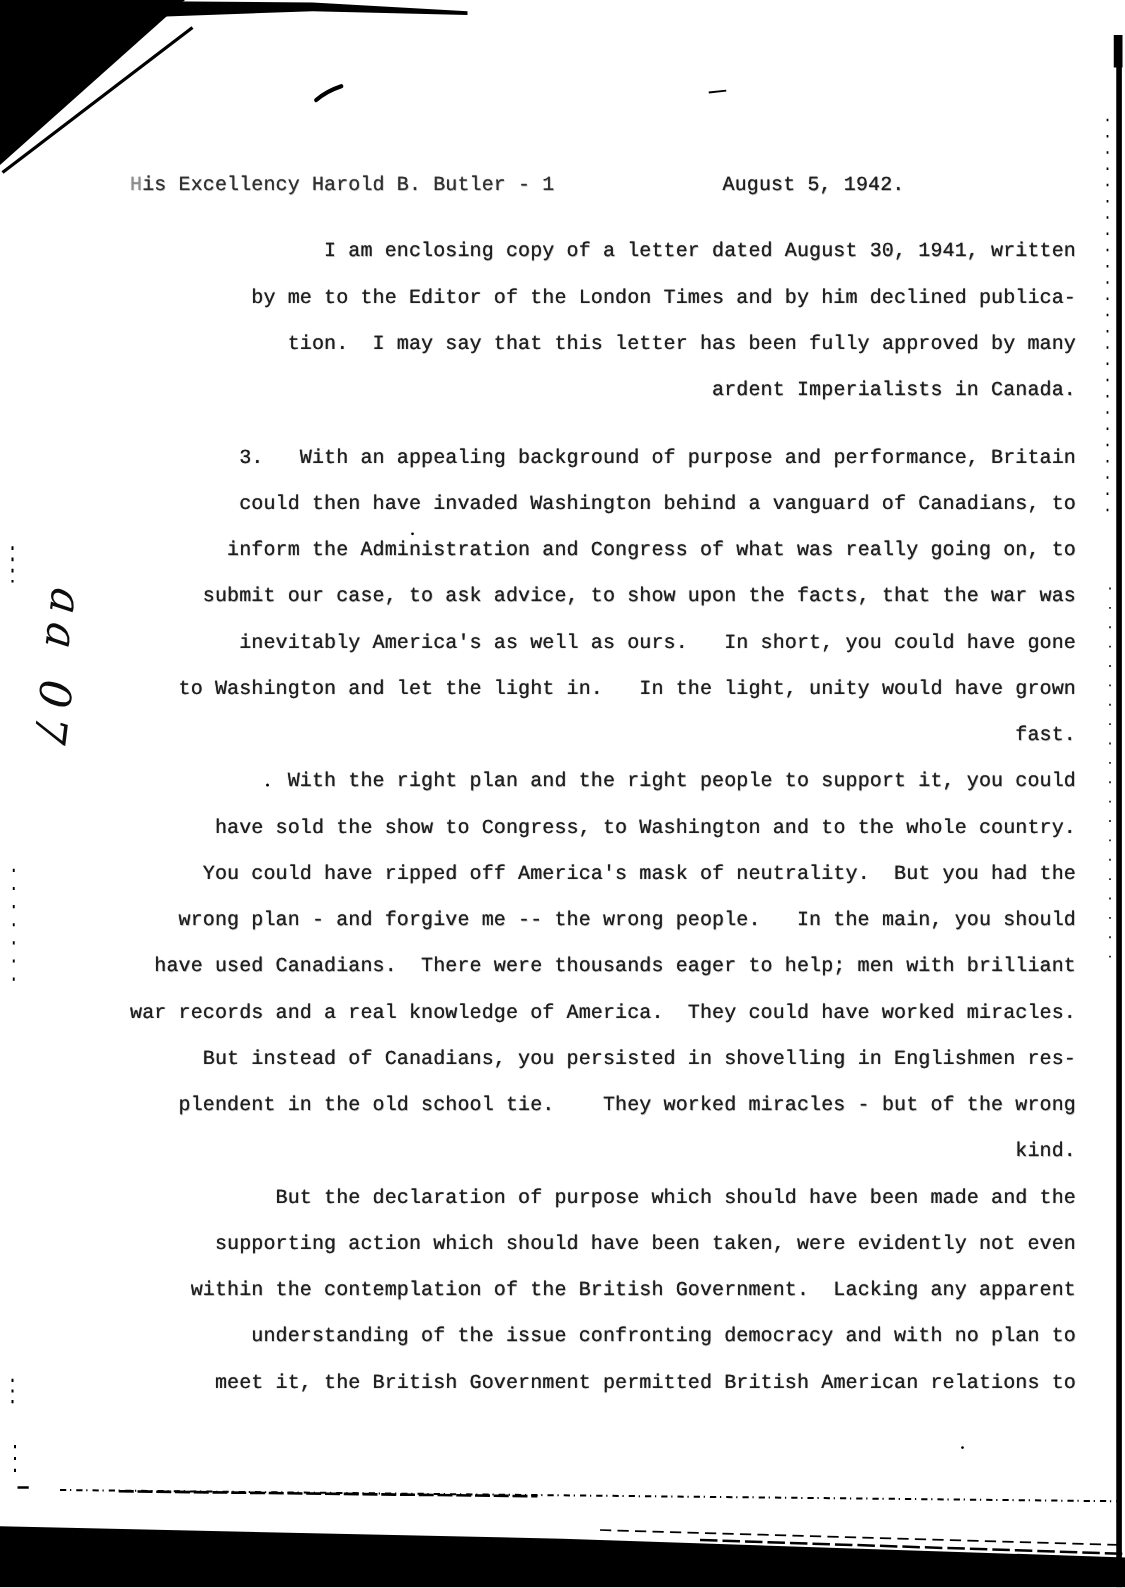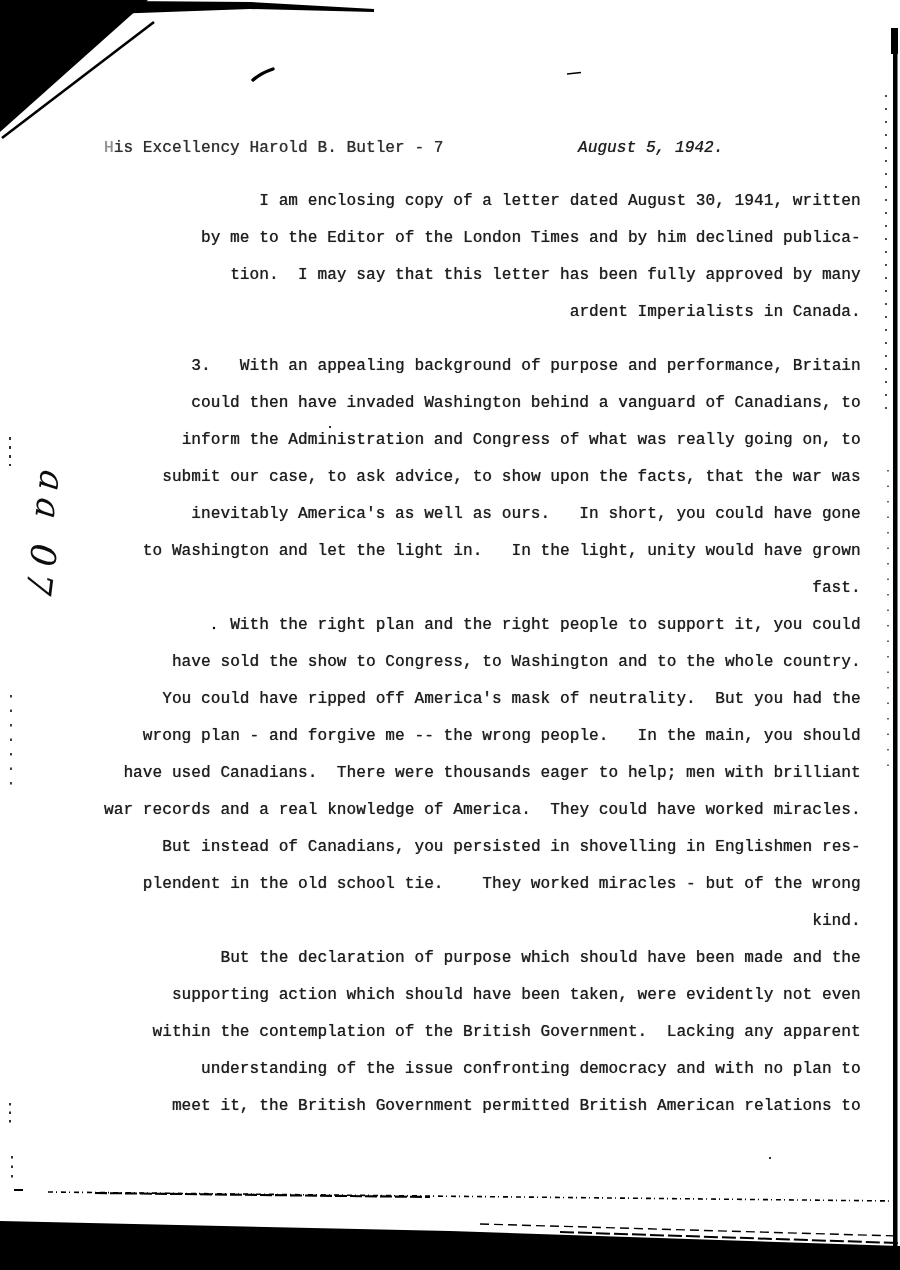--- a/index.html
+++ b/index.html
@@ -19,21 +19,21 @@
     font-size:16px;
     line-height:37px;
     letter-spacing:0.1px;
     white-space:pre;
     text-shadow:0 0 0.7px rgba(15,15,15,0.75), 0.5px 0.4px 0 rgba(30,30,30,0.25);
   }
 
   .header-row { position:absolute; top:130px; left:104px; width:720px; height:37px; }
   .header-left { position:absolute; left:0; top:0; opacity:0.92; }
   .header-left::first-letter { opacity:.55; }
-  .header-right { position:absolute; left:474px; top:0;font-style:italic; }
+  .header-right { position:absolute; left:474px; top:0; }
 
   .doc-body { position:absolute; top:183px; left:104px; }
   .para { margin:0;text-align:right; }
   .para.gap { margin-top:17px; }
   .line { height:37px; }
 
   .margin-annotation {
     position:absolute;
     left:-27px; top:514px;
     width:140px; height:44px;
@@ -78,19 +78,19 @@
     <path d="M48,1192 L895,1201" stroke="#000" stroke-width="1.6" fill="none" stroke-dasharray="5,3,1,4"></path>
     <path d="M95,1193 L430,1197" stroke="#000" stroke-width="2.1" fill="none" stroke-dasharray="12,3"></path>
     <path d="M480,1224 L898,1236" stroke="#000" stroke-width="1.4" fill="none" stroke-dasharray="9,5"></path>
     <path d="M560,1232 L898,1243" stroke="#000" stroke-width="2" fill="none" stroke-dasharray="14,4"></path>
     <polygon points="0,1221 450,1231 900,1246 900,1270 0,1270" fill="#000"></polygon>
   </svg>
 
   <div class="margin-annotation">aa 07</div>
 
   <div class="header-row">
-    <span class="typed header-left">His Excellency Harold B. Butler - 7</span>
+    <span class="typed header-left">His Excellency Harold B. Butler - 1</span>
     <span class="typed header-right">August 5, 1942.</span>
   </div>
 
   <div class="doc-body typed"><div class="para"><div class="line">      I am enclosing copy of a letter dated August 30, 1941, written</div><div class="line">by me to the Editor of the London Times and by him declined publica-</div><div class="line">tion.  I may say that this letter has been fully approved by many</div><div class="line">ardent Imperialists in Canada.</div></div><div class="para gap"><div class="line">  3.   With an appealing background of purpose and performance, Britain</div><div class="line">could then have invaded Washington behind a vanguard of Canadians, to</div><div class="line">inform the Administration and Congress of what was really going on, to</div><div class="line">submit our case, to ask advice, to show upon the facts, that the war was</div><div class="line">inevitably America's as well as ours.   In short, you could have gone</div><div class="line">to Washington and let the light in.   In the light, unity would have grown</div><div class="line">fast.</div></div><div class="para"><div class="line">      With the right plan and the right people to support it, you could</div><div class="line">have sold the show to Congress, to Washington and to the whole country.</div><div class="line">You could have ripped off America's mask of neutrality.  But you had the</div><div class="line">wrong plan - and forgive me -- the wrong people.   In the main, you should</div><div class="line">have used Canadians.  There were thousands eager to help; men with brilliant</div><div class="line">war records and a real knowledge of America.  They could have worked miracles.</div><div class="line">But instead of Canadians, you persisted in shovelling in Englishmen res-</div><div class="line">plendent in the old school tie.    They worked miracles - but of the wrong</div><div class="line">kind.</div></div><div class="para"><div class="line">      But the declaration of purpose which should have been made and the</div><div class="line">supporting action which should have been taken, were evidently not even</div><div class="line">within the contemplation of the British Government.  Lacking any apparent</div><div class="line">understanding of the issue confronting democracy and with no plan to</div><div class="line">meet it, the British Government permitted British American relations to</div></div></div>
 
 </div>
 
 </body></html>

